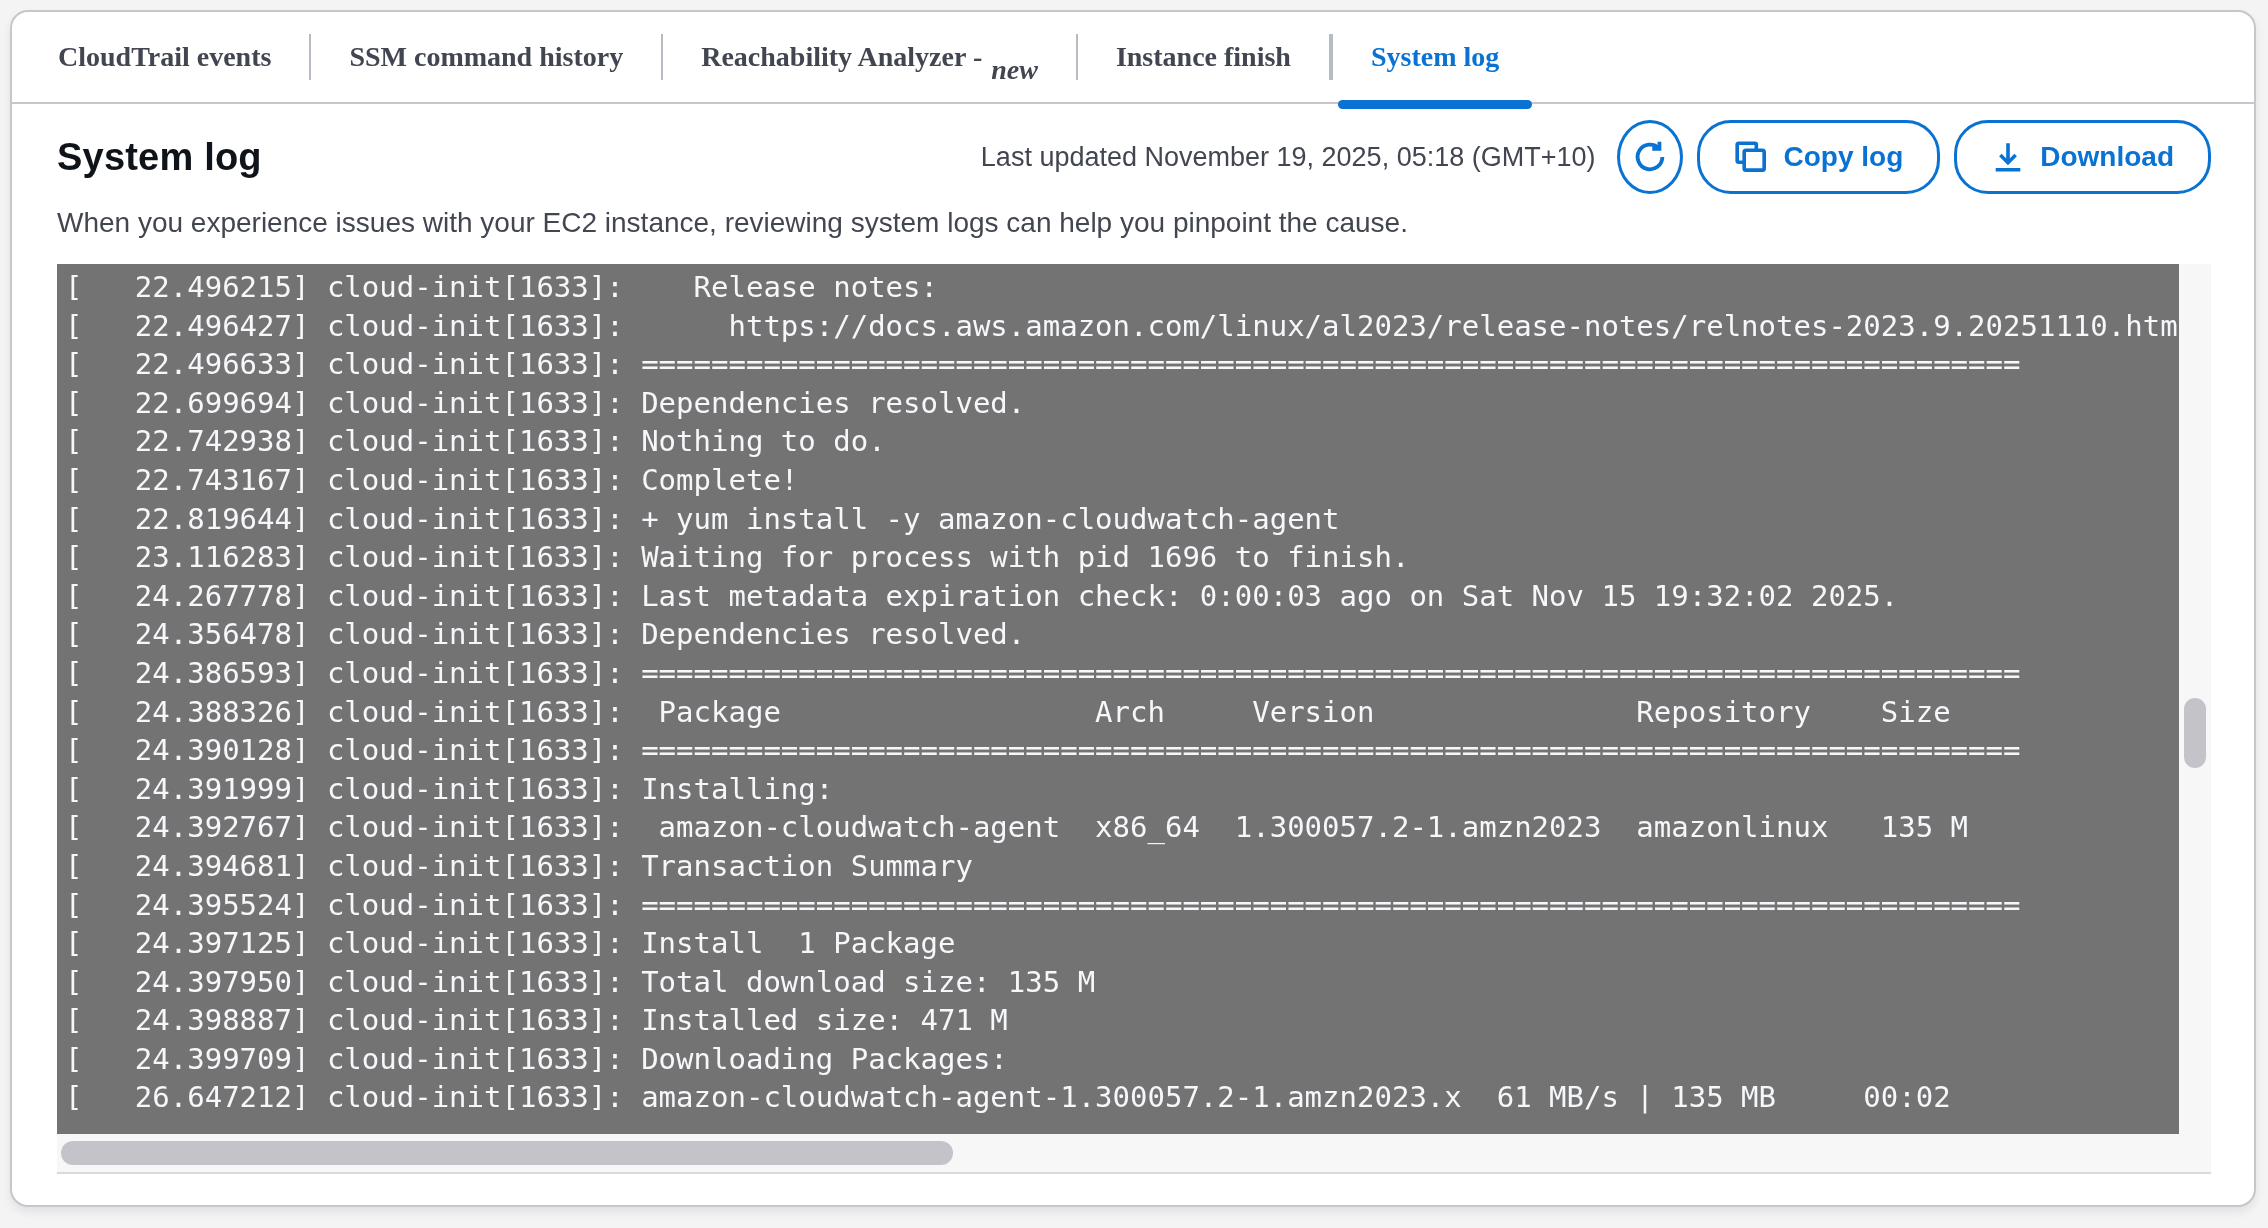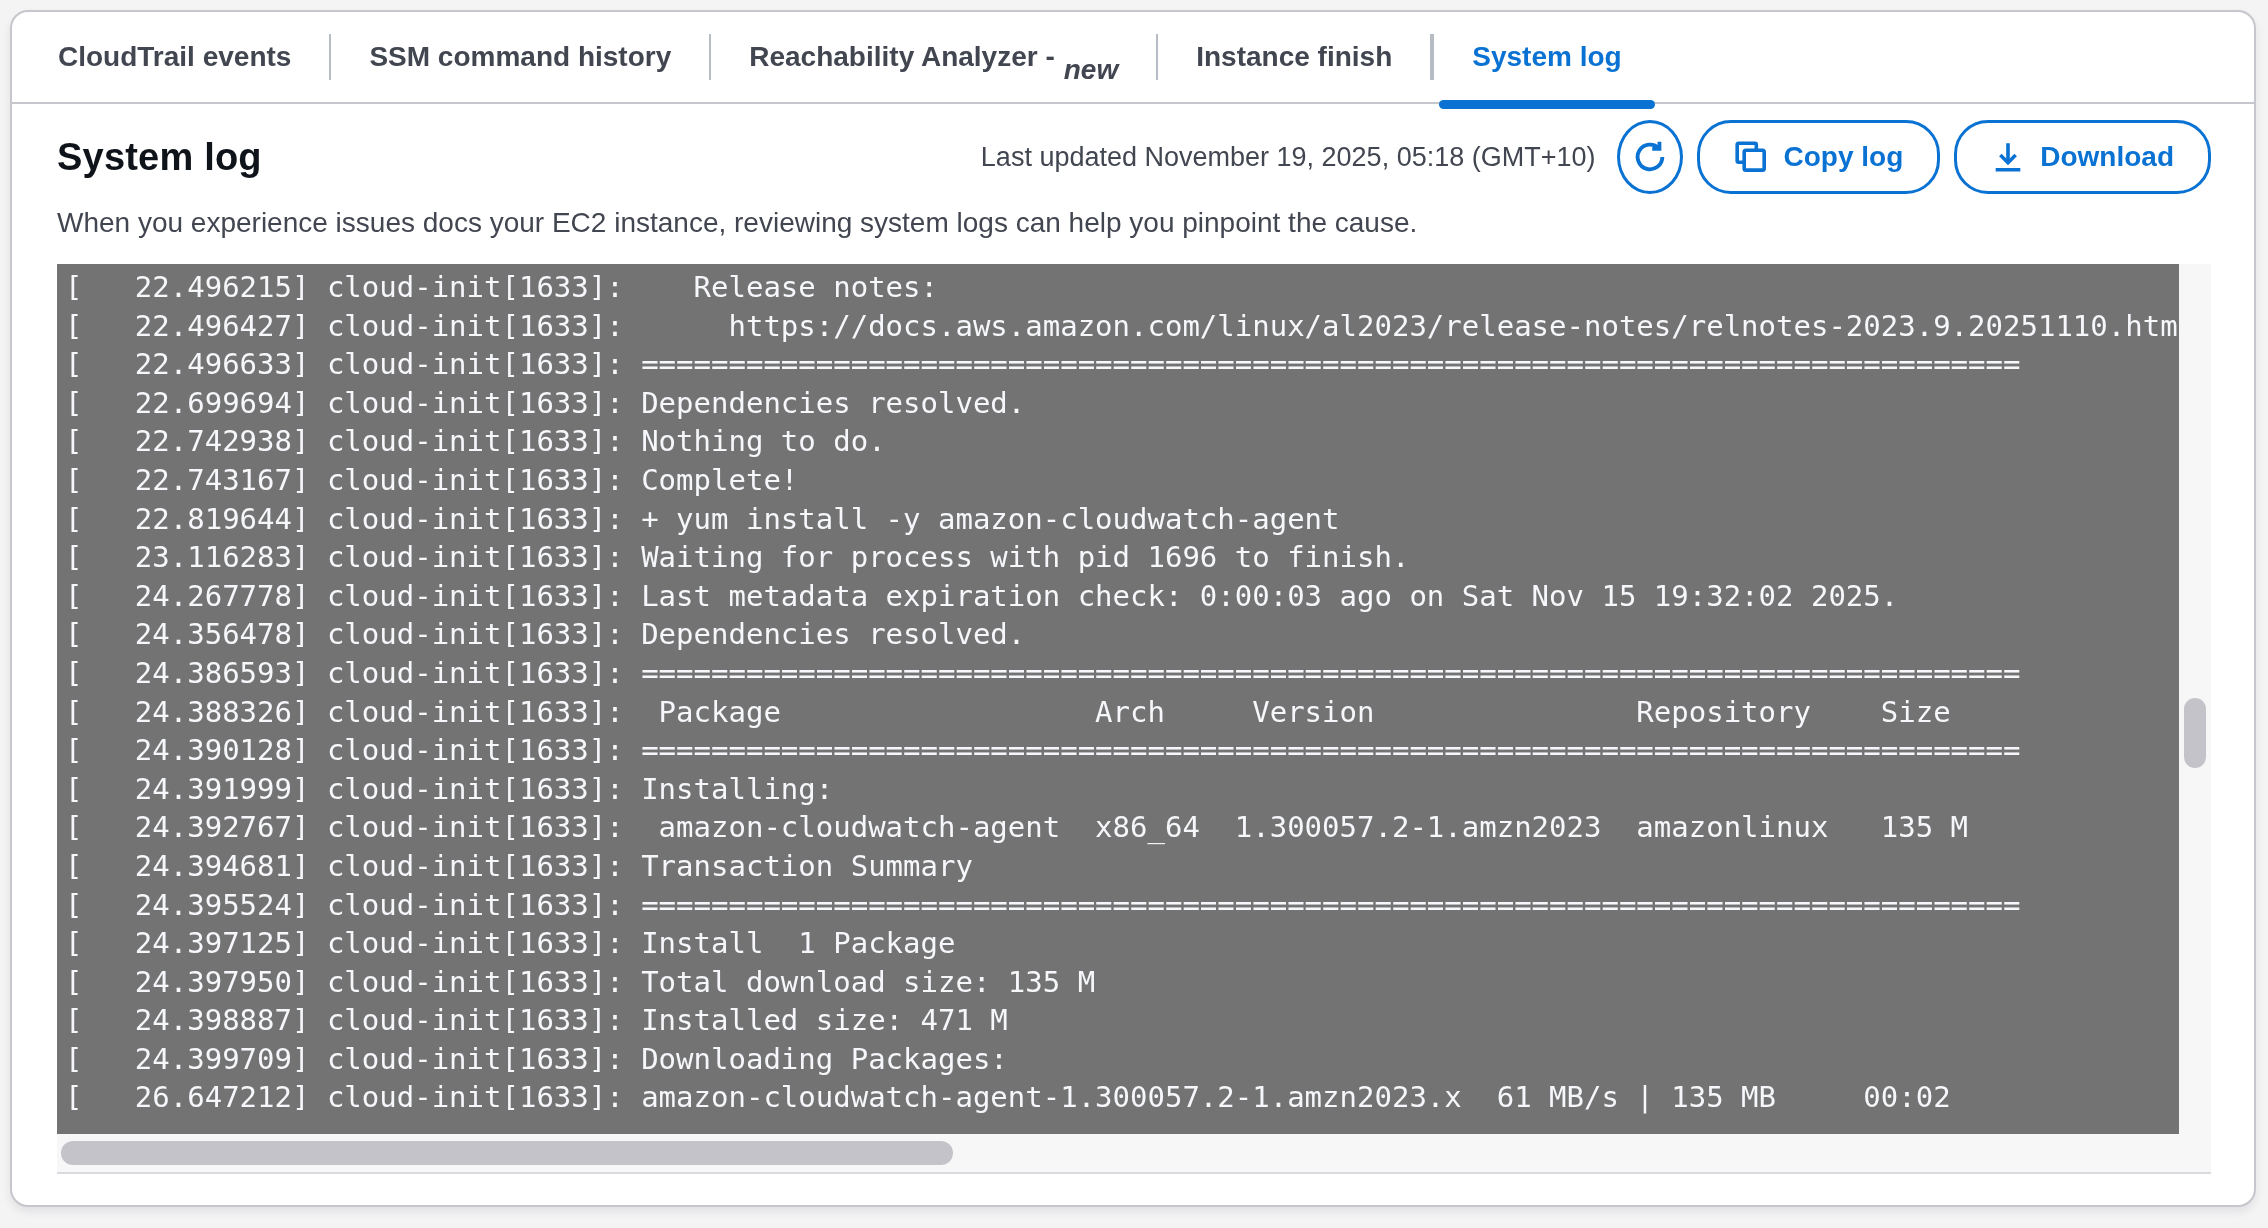--- a/index.html
+++ b/index.html
@@ -8,21 +8,21 @@
   .page { position: relative; width: 2268px; height: 1228px; background: #f4f4f5; overflow: hidden; }
 
   .card {
     position: absolute; left: 10px; top: 10px; width: 2246px; height: 1197px;
     background: #ffffff; border: 2px solid #c6c6cd; border-radius: 18px;
     box-shadow: 0 5px 10px rgba(0,7,22,0.08);
     overflow: hidden;
   }
 
   
-  .tabbar { display: flex; align-items: center; height: 92px; border-bottom: 2px solid #c6c6cd; padding: 0 8px; }
+  .tabbar { display: flex; align-items: center; height: 92px; border-bottom: 2px solid #c6c6cd; padding: 0 8px; font-family: Liberation Serif, serif; }
   .tab { position: relative; display: flex; align-items: center; height: 92px; padding: 0 38px;
          font-size: 28px; font-weight: 700; color: #424650; cursor: pointer; white-space: nowrap; }
   .tab em { font-style: italic; font-weight: 700; }
   .tab em:not(:empty) { margin-left: 9px; margin-top: 26px; }
   .tab.active { color: #0972d3; }
   .tab.active::after { content: ""; position: absolute; left: 5px; right: 5px; bottom: -6px; height: 9px;
                        background: #0972d3; border-radius: 6px; }
   .tabsep { width: 2px; height: 46px; background: #b7bcc4; flex: 0 0 auto; }
 
   
@@ -116,21 +116,21 @@
                 <path d="M8 1.5v9"></path>
                 <polyline points="4.4,7.1 8,10.7 11.6,7.1"></polyline>
                 <path d="M2.2 14h11.6"></path>
               </svg>
             </span>
             <span>Download</span>
           </button>
         </div>
       </div>
 
-      <p class="desc">When you experience issues docs your EC2 instance, reviewing system logs can help you pinpoint the cause.</p>
+      <p class="desc">When you experience issues with your EC2 instance, reviewing system logs can help you pinpoint the cause.</p>
 
       <div class="log-wrap">
         <pre class="log"><div class="logline">[   22.496215] cloud-init[1633]:    Release notes:</div><div class="logline">[   22.496427] cloud-init[1633]:      https://docs.aws.amazon.com/linux/al2023/release-notes/relnotes-2023.9.20251110.html</div><div class="logline">[   22.496633] cloud-init[1633]: ===============================================================================</div><div class="logline">[   22.699694] cloud-init[1633]: Dependencies resolved.</div><div class="logline">[   22.742938] cloud-init[1633]: Nothing to do.</div><div class="logline">[   22.743167] cloud-init[1633]: Complete!</div><div class="logline">[   22.819644] cloud-init[1633]: + yum install -y amazon-cloudwatch-agent</div><div class="logline">[   23.116283] cloud-init[1633]: Waiting for process with pid 1696 to finish.</div><div class="logline">[   24.267778] cloud-init[1633]: Last metadata expiration check: 0:00:03 ago on Sat Nov 15 19:32:02 2025.</div><div class="logline">[   24.356478] cloud-init[1633]: Dependencies resolved.</div><div class="logline">[   24.386593] cloud-init[1633]: ===============================================================================</div><div class="logline">[   24.388326] cloud-init[1633]:  Package                  Arch     Version               Repository    Size</div><div class="logline">[   24.390128] cloud-init[1633]: ===============================================================================</div><div class="logline">[   24.391999] cloud-init[1633]: Installing:</div><div class="logline">[   24.392767] cloud-init[1633]:  amazon-cloudwatch-agent  x86_64  1.300057.2-1.amzn2023  amazonlinux   135 M</div><div class="logline">[   24.394681] cloud-init[1633]: Transaction Summary</div><div class="logline">[   24.395524] cloud-init[1633]: ===============================================================================</div><div class="logline">[   24.397125] cloud-init[1633]: Install  1 Package</div><div class="logline">[   24.397950] cloud-init[1633]: Total download size: 135 M</div><div class="logline">[   24.398887] cloud-init[1633]: Installed size: 471 M</div><div class="logline">[   24.399709] cloud-init[1633]: Downloading Packages:</div><div class="logline">[   26.647212] cloud-init[1633]: amazon-cloudwatch-agent-1.300057.2-1.amzn2023.x  61 MB/s | 135 MB     00:02</div></pre>
         <div class="vscroll">
           <div class="vthumb"></div>
         </div>
         <div class="hscroll">
           <div class="hthumb"></div>
         </div>
       </div>

